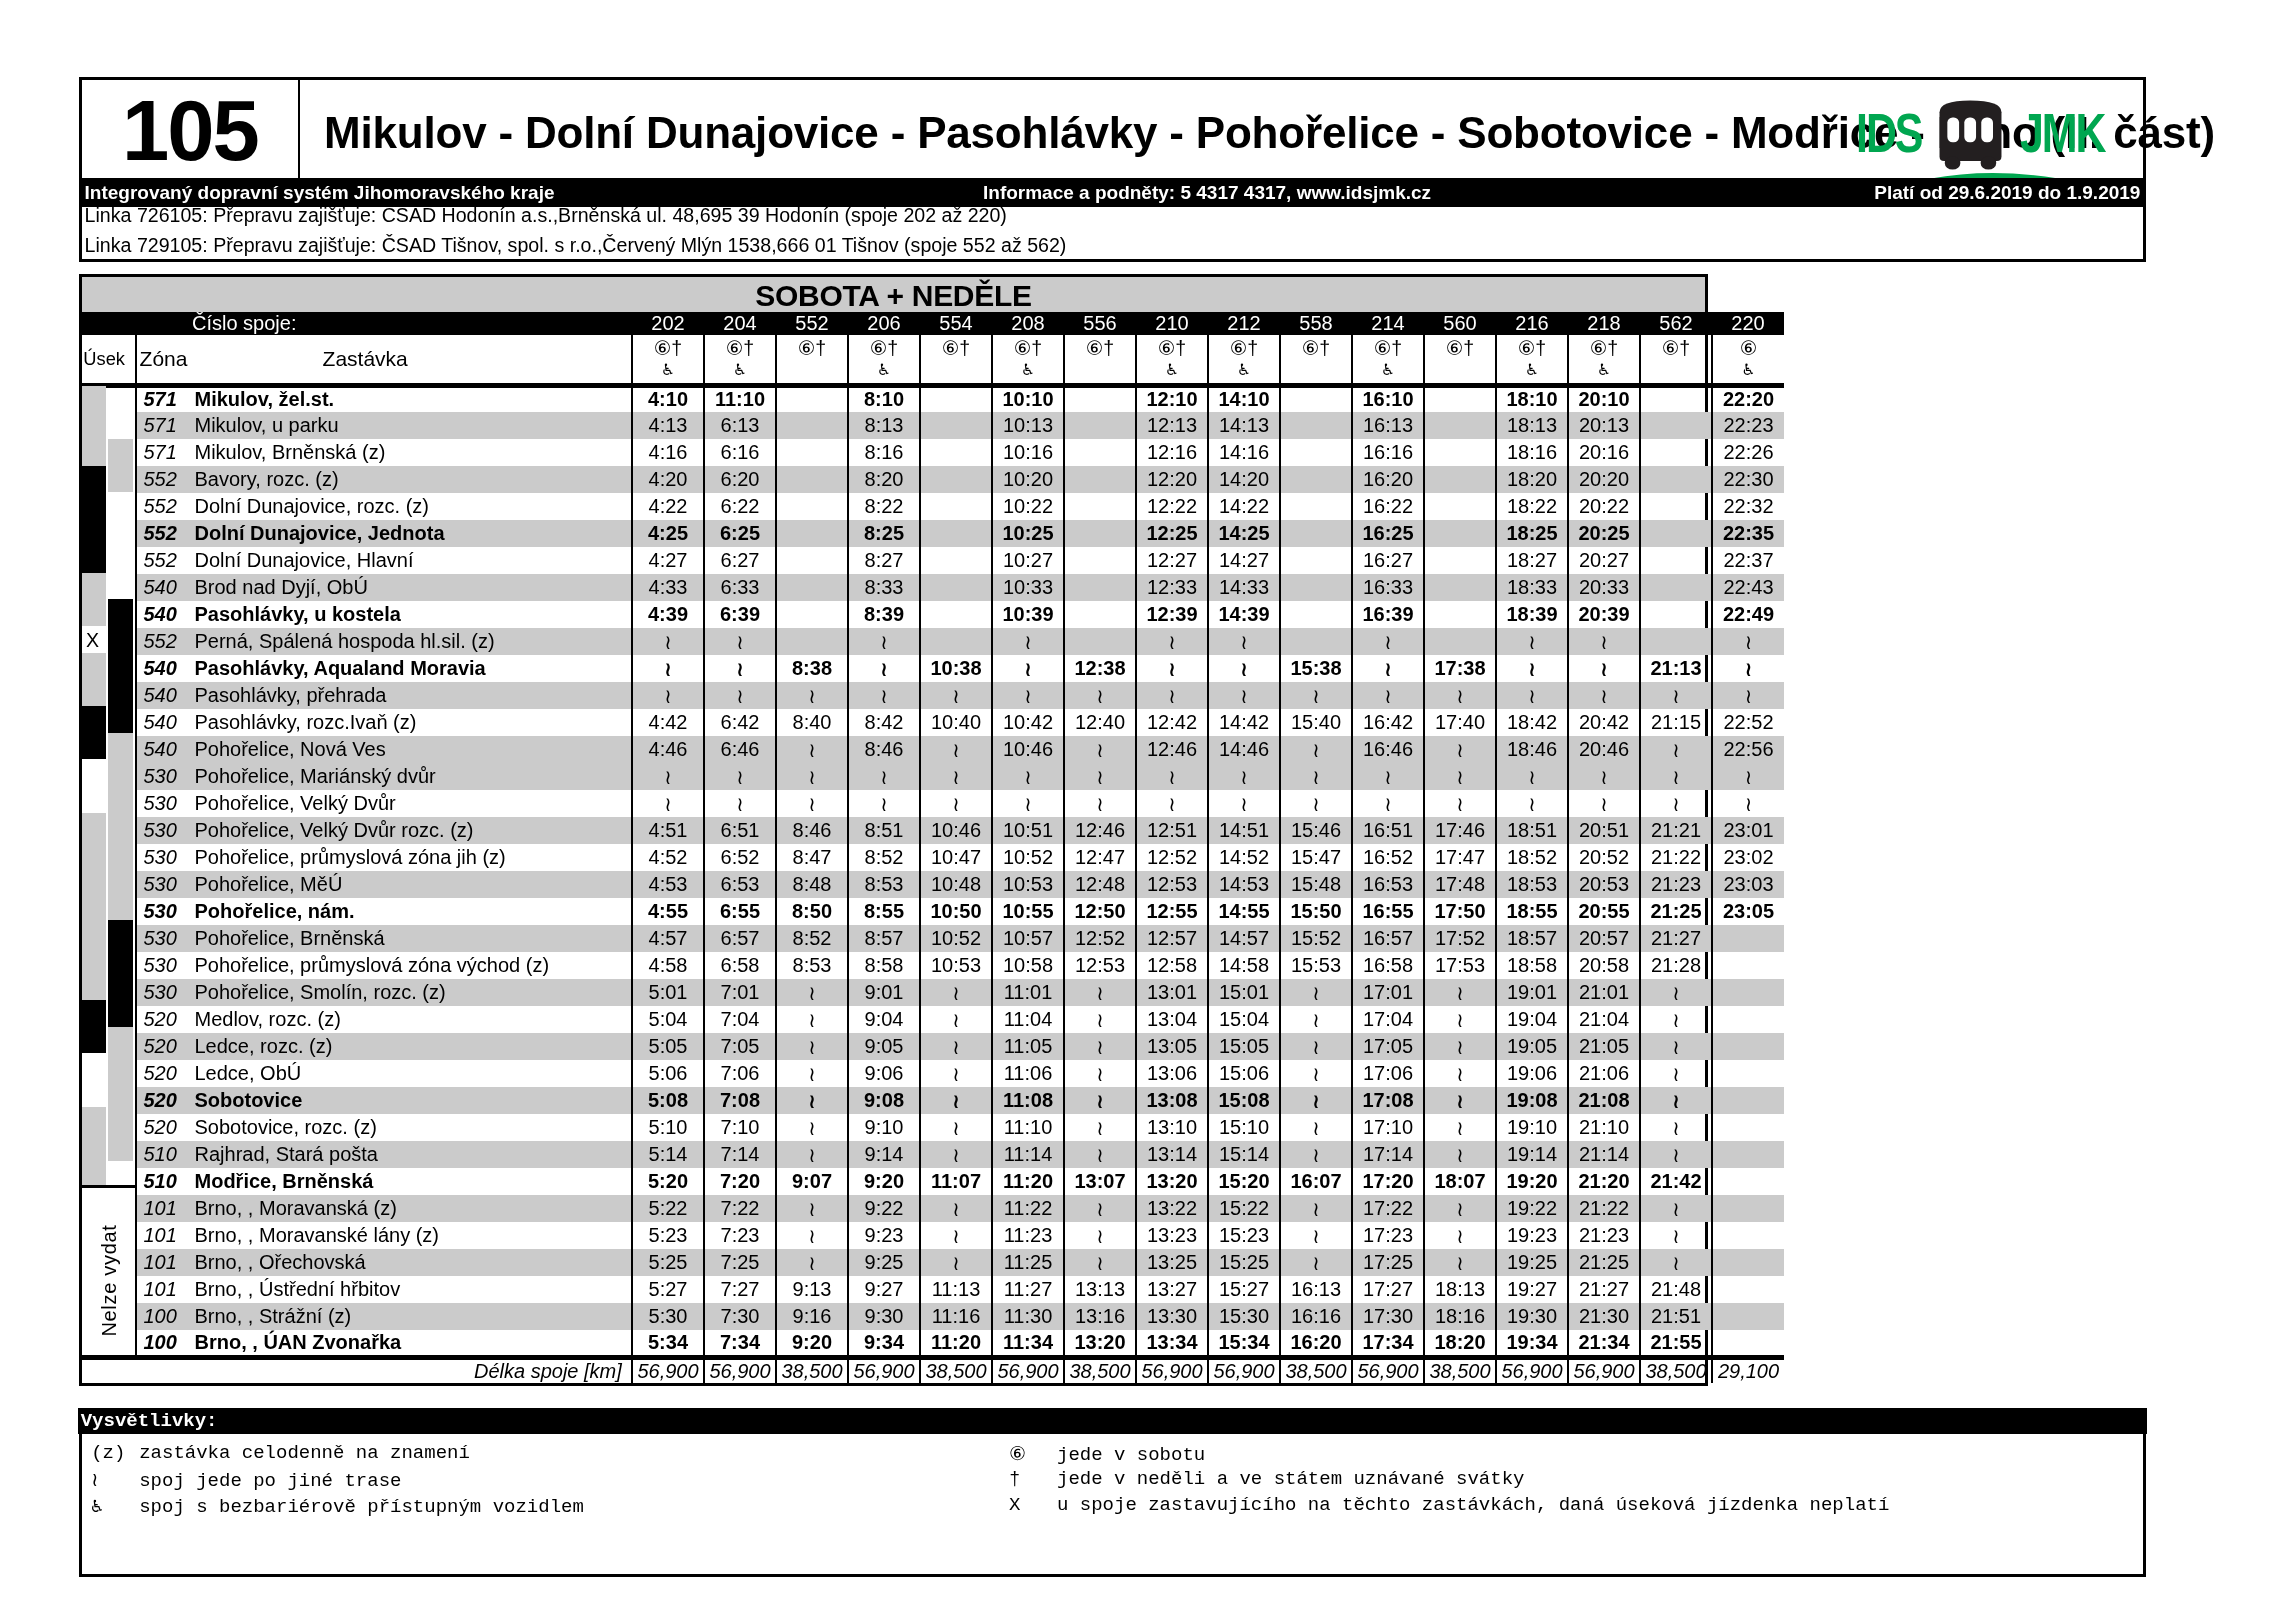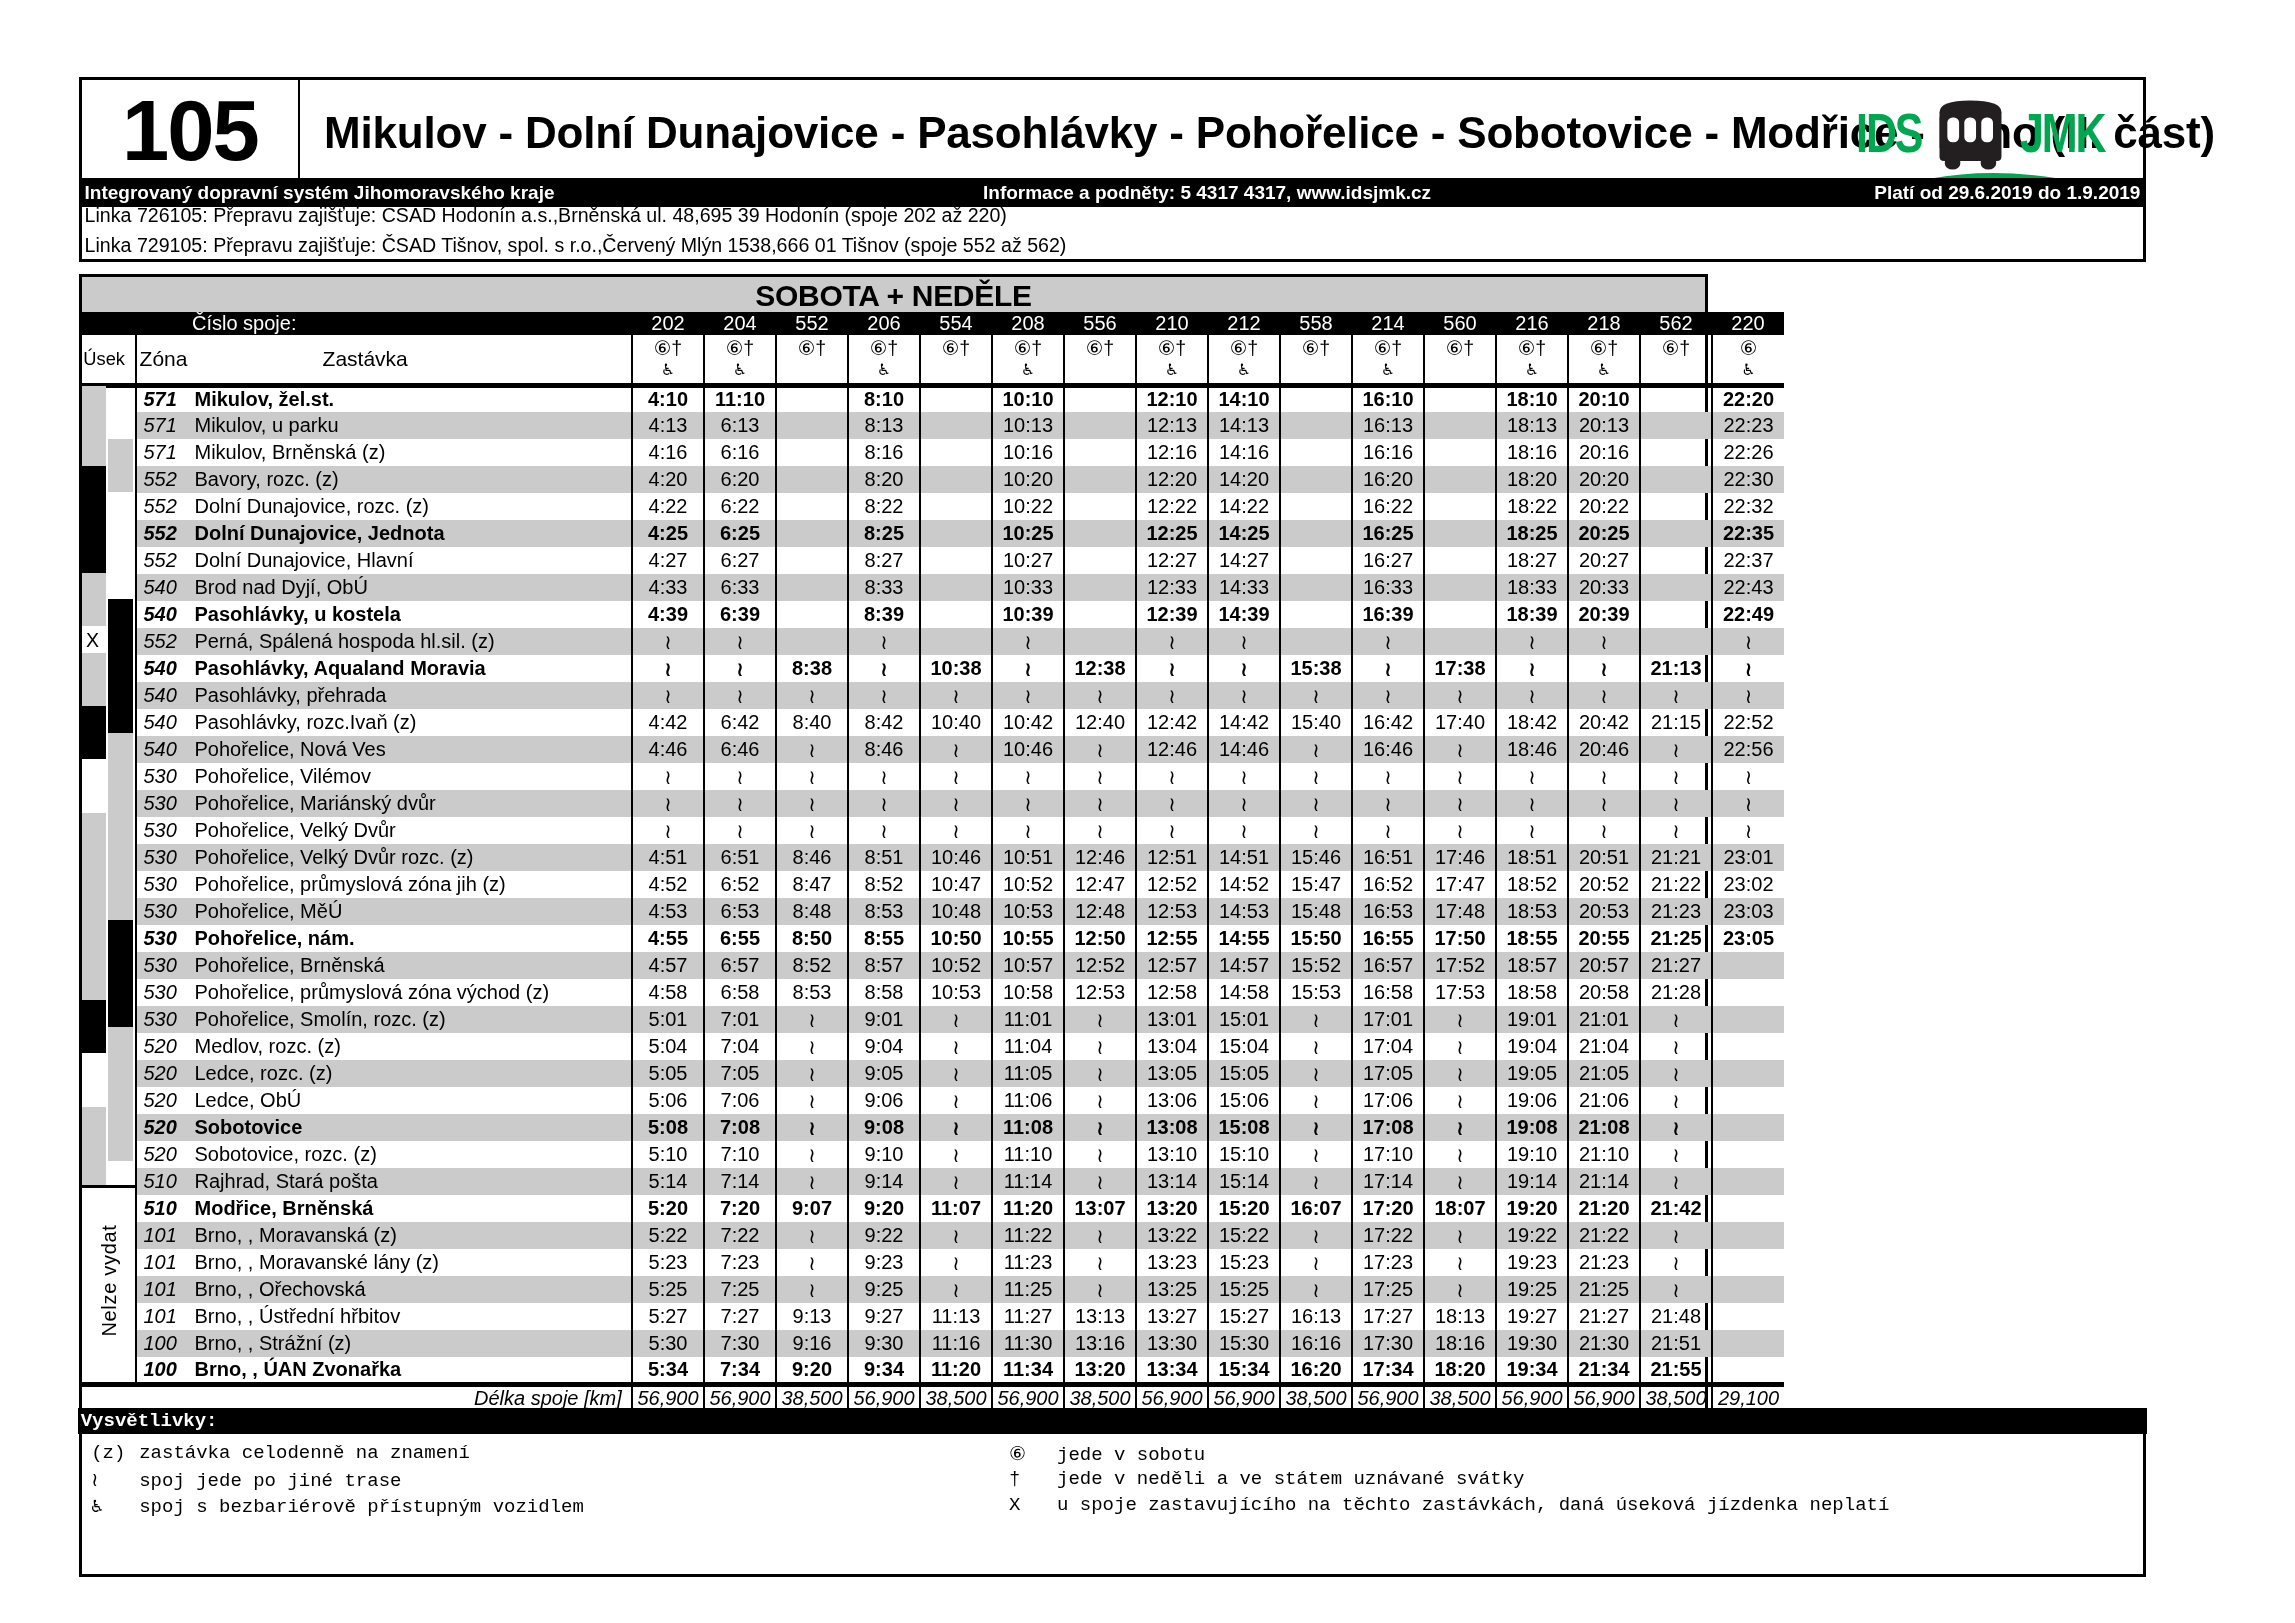--- a/index.html
+++ b/index.html
@@ -470,40 +470,20 @@
           <td class="t">12:46</td>
           <td class="t">14:46</td>
           <td class="t">≀</td>
           <td class="t">16:46</td>
           <td class="t">≀</td>
           <td class="t">18:46</td>
           <td class="t">20:46</td>
           <td class="t">≀</td>
           <td class="t">22:56</td>
         </tr>
-        <tr class=" ">
-          <td class="usek-cell"></td>
-          <td class="stop"><span class="zone">530</span><span>Pohořelice, Vilémov</span></td>
-          <td class="t">≀</td>
-          <td class="t">≀</td>
-          <td class="t">≀</td>
-          <td class="t">≀</td>
-          <td class="t">≀</td>
-          <td class="t">≀</td>
-          <td class="t">≀</td>
-          <td class="t">≀</td>
-          <td class="t">≀</td>
-          <td class="t">≀</td>
-          <td class="t">≀</td>
-          <td class="t">≀</td>
-          <td class="t">≀</td>
-          <td class="t">≀</td>
-          <td class="t">≀</td>
-          <td class="t">≀</td>
-        </tr>
         <tr class="alt ">
           <td class="usek-cell"></td>
           <td class="stop"><span class="zone">530</span><span>Pohořelice, Mariánský dvůr</span></td>
           <td class="t">≀</td>
           <td class="t">≀</td>
           <td class="t">≀</td>
           <td class="t">≀</td>
           <td class="t">≀</td>
           <td class="t">≀</td>
           <td class="t">≀</td>

